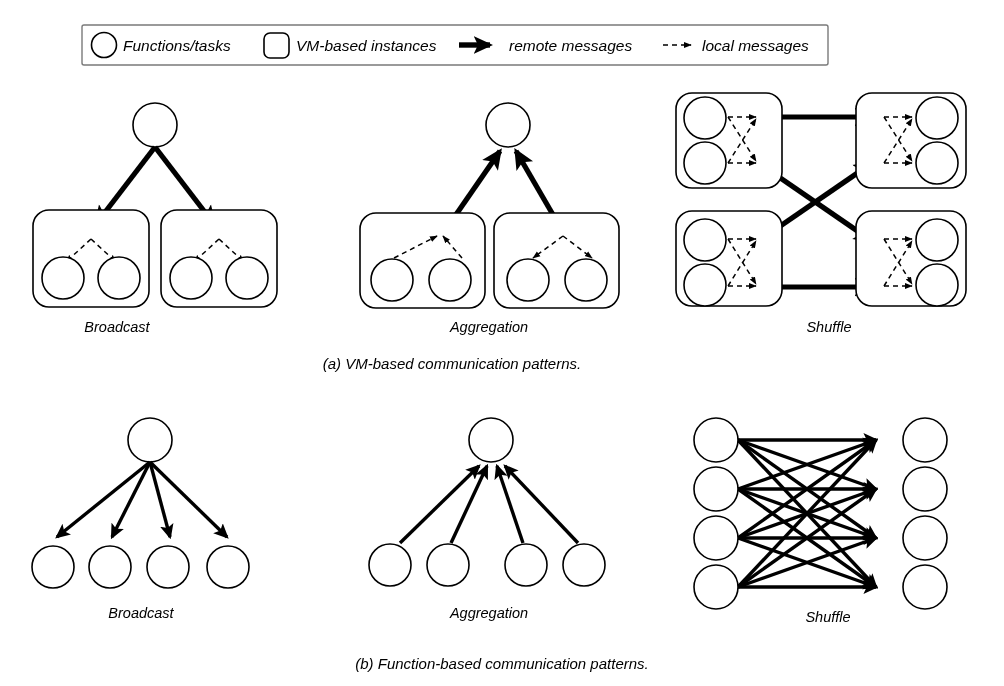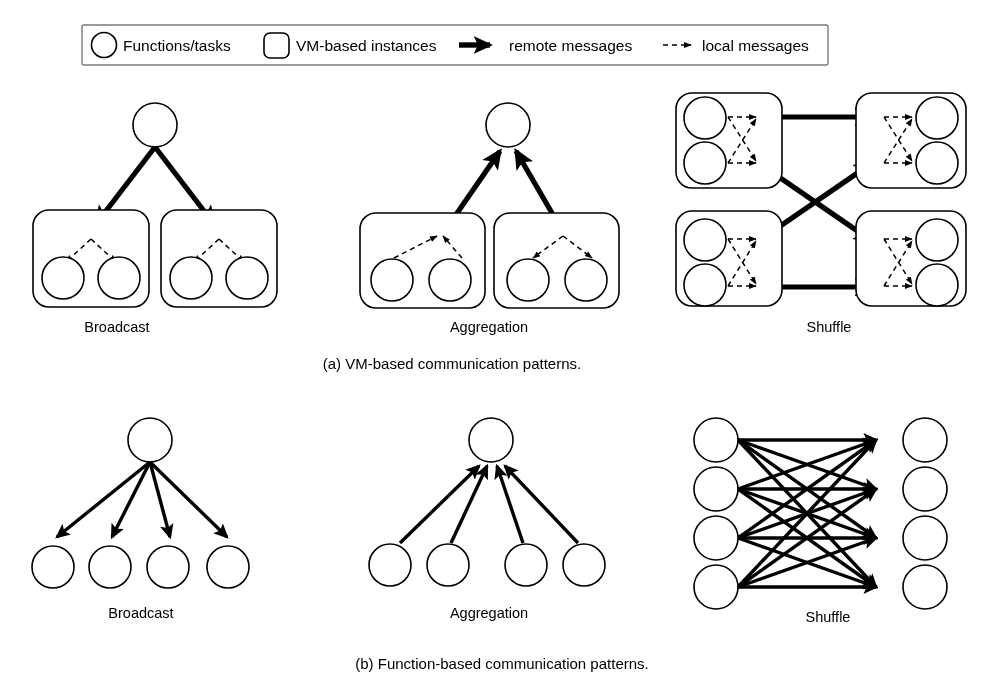--- a/index.html
+++ b/index.html
@@ -14,20 +14,21 @@
     font-family: "Liberation Sans", sans-serif;
     color: #000000;
     position: relative;
     overflow: hidden;
   }
   #figure-root {
     position: absolute;
     left: 0; top: 0;
     width: 1004px;
     height: 508px;
+    font-style: italic;
   }
   svg#diagram {
     display: block;
     width: 1004px;
     height: 686px;
   }
   .node-circle {
     fill: #ffffff;
     stroke: #000000;
     stroke-width: 1.6;

